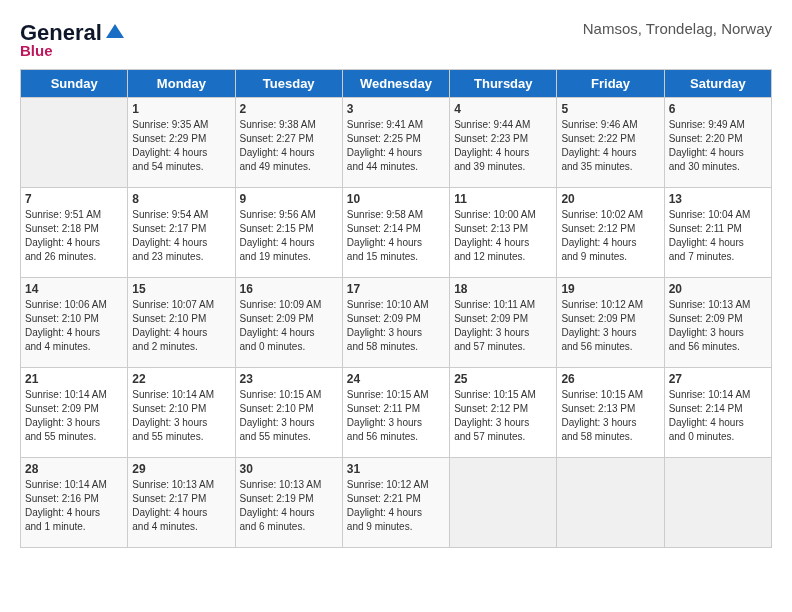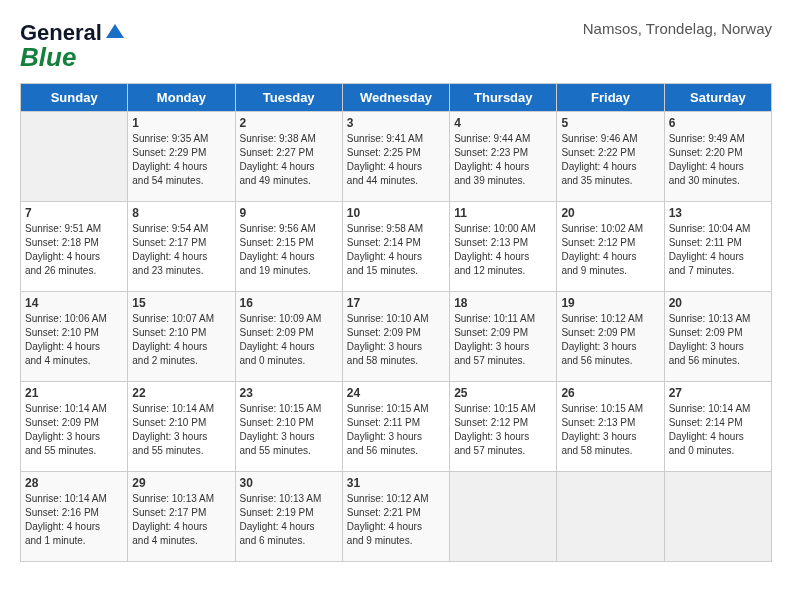--- a/index.html
+++ b/index.html
@@ -83,21 +83,21 @@
 <body>
 
 <div class="header">
   <div class="logo">
     <div class="logo-row">
       <span style="font-size:22px;font-weight:bold;color:#0f172a;">General</span>
       <svg width="22" height="22" viewBox="0 0 22 22" style="margin-left:2px;margin-top:-4px;">
         <polygon points="2,18 11,4 20,18" fill="#1a6fc4"></polygon>
       </svg>
     </div>
-    <span style="font-size:26px;font-weight:bold;color:#15803d;margin-top:-4px;font-style:italic;">Blue</span>
+    <span style="font-size:15px;font-weight:bold;color:#be185d;margin-top:-4px;">Blue</span>
   </div>
   <div class="title-area">
     <div class="location">Namsos, Trondelag, Norway</div>
   </div>
 </div>
 
 <table>
   <thead>
     <tr>
       <th>Sunday</th>

